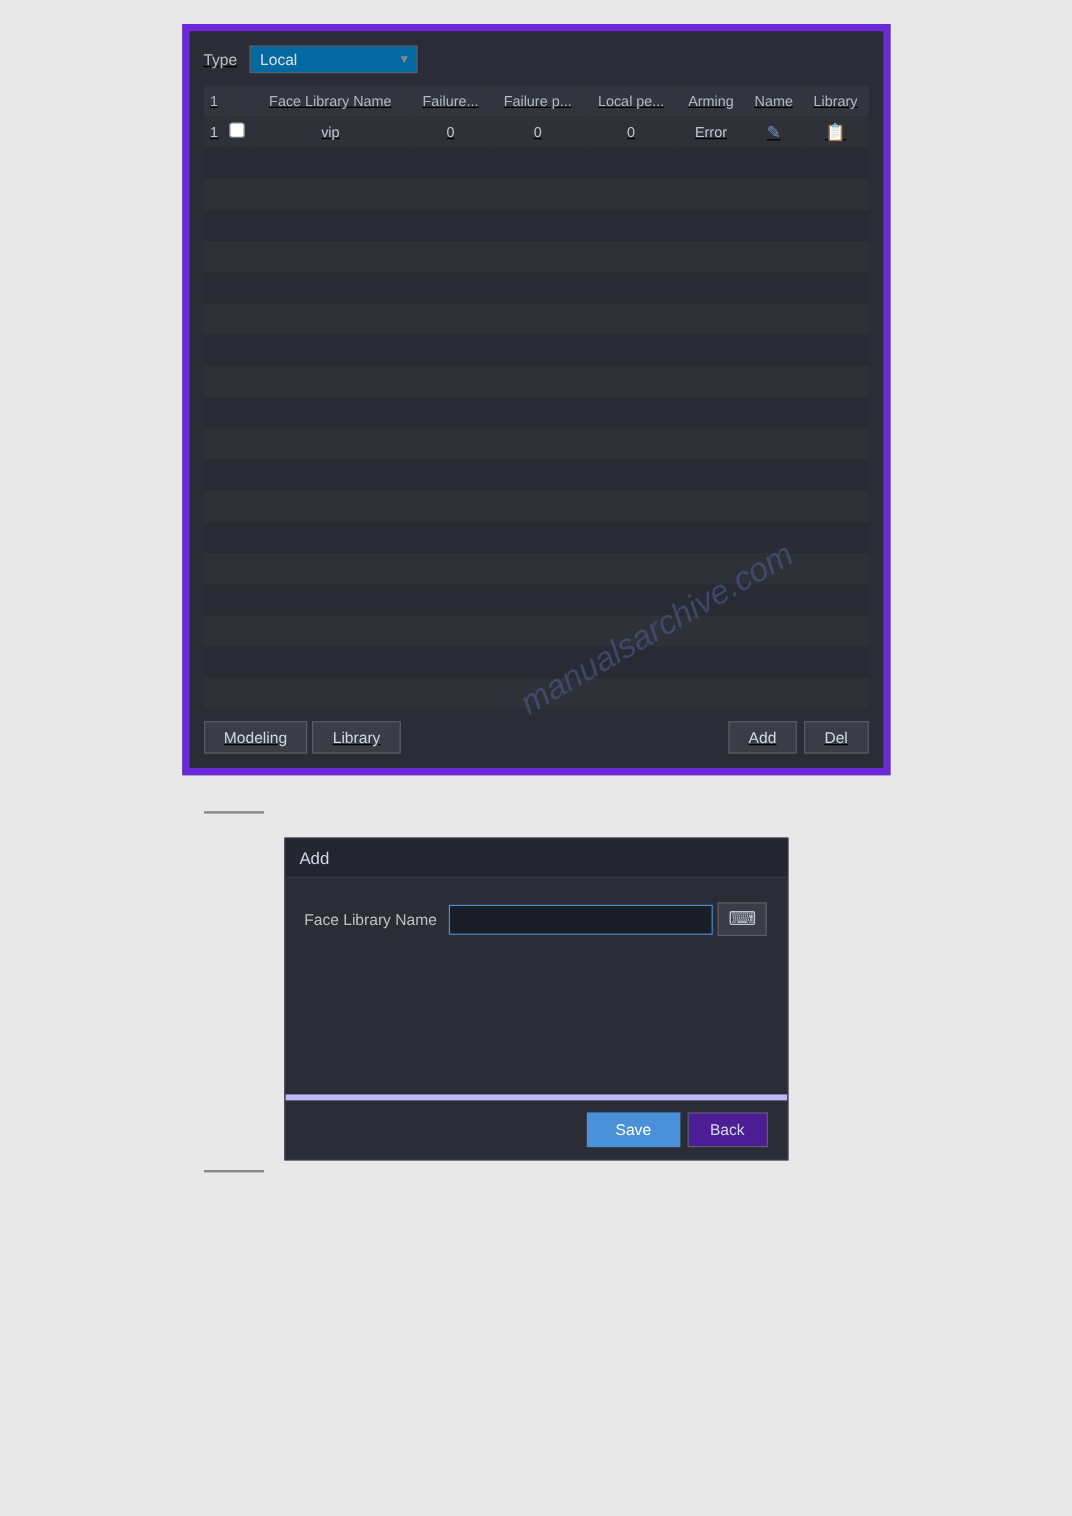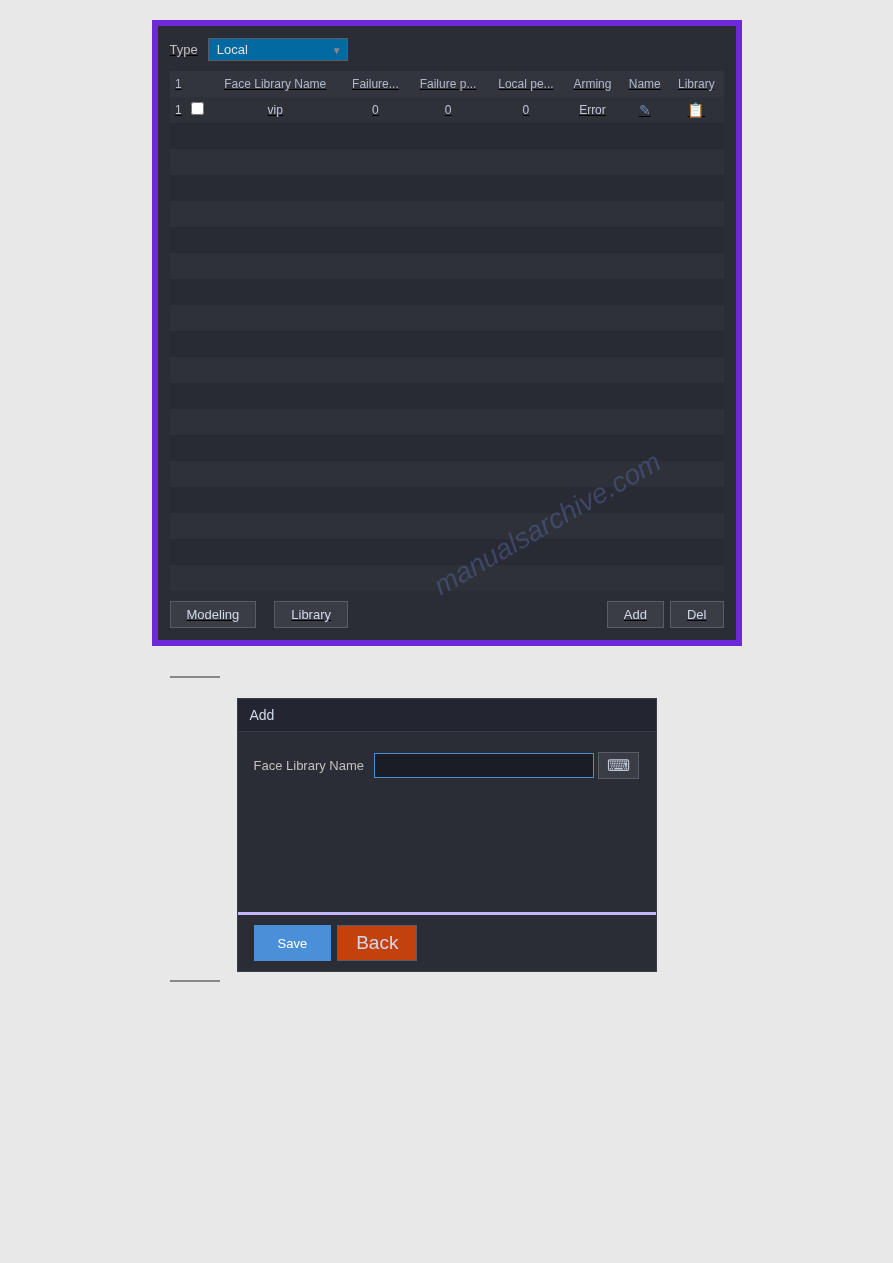--- a/index.html
+++ b/index.html
@@ -133,21 +133,21 @@
     
     .bottom-buttons {
       display: flex;
       justify-content: space-between;
       align-items: center;
       margin-top: 10px;
     }
 
     .btn-left {
       display: flex;
-      gap: 18px;
+      gap: 4px;
     }
 
     .btn-right {
       display: flex;
       gap: 6px;
     }
 
     .btn {
       background: #3a3d45;
       color: #d0d8e8;
@@ -230,41 +230,41 @@
       border: 1px solid #5a5d65;
       color: #c0c8d8;
       padding: 3px 8px;
       margin-left: 4px;
       cursor: pointer;
       font-size: 16px;
     }
 
     .dialog-footer {
       display: flex;
-      justify-content: flex-start;
+      justify-content: flex-end;
       gap: 6px;
       padding: 10px 16px;
-      border-top: 3px solid #c4b5fd;
+      border-top: 5px solid #c4b5fd;
     }
 
     .btn-save {
       background: #4a90d9;
       color: #fff;
       border: none;
       padding: 6px 24px;
       font-size: 13px;
       cursor: pointer;
     }
 
     .btn-back {
-      background: #c2410c;
+      background: #4c1d95;
       color: #d0d8e8;
       border: 1px solid #5a5d65;
       padding: 6px 18px;
-      font-size: 19px;
+      font-size: 13px;
       cursor: pointer;
     }
 
     .divider-line-2 {
       width: 50px;
       height: 2px;
       background: #888;
       margin: 8px 0 0 170px;
     }
   </style>

